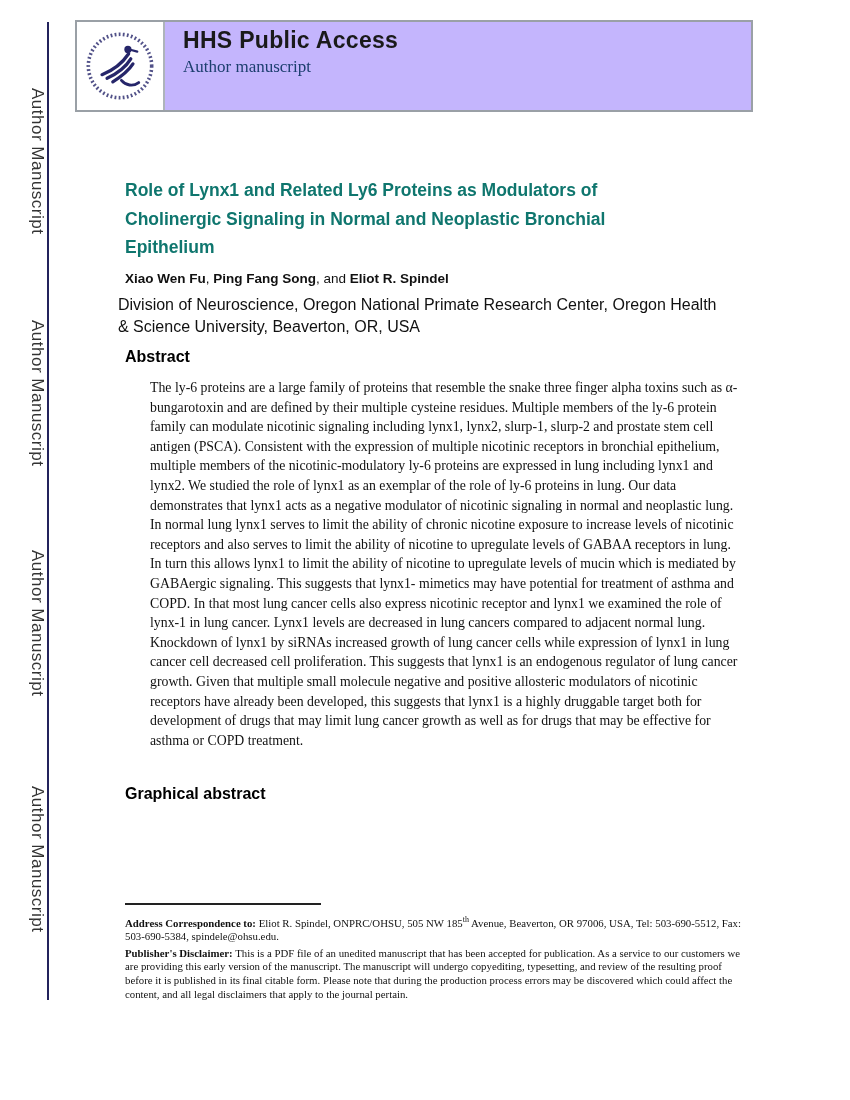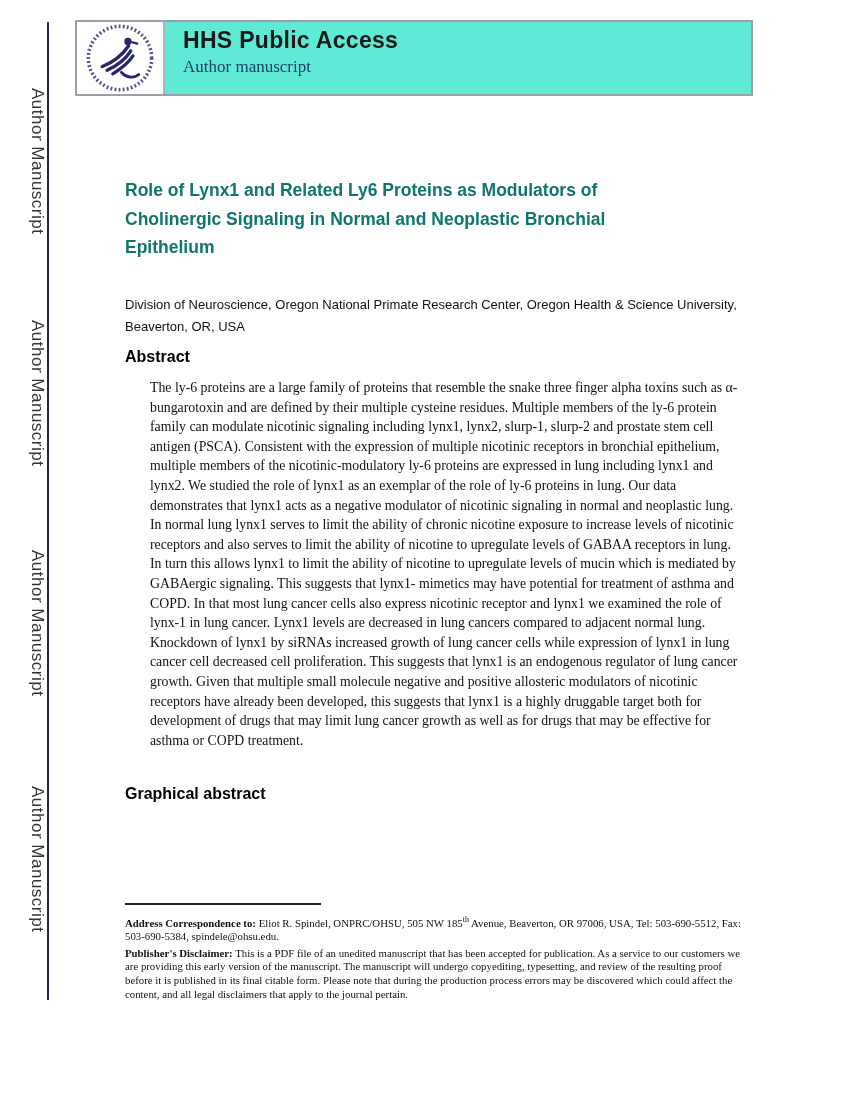--- a/index.html
+++ b/index.html
@@ -6,44 +6,44 @@
   .page{position:relative;width:850px;height:1100px;background:#ffffff;overflow:hidden;
         font-family:"Liberation Serif",serif;color:#111;}
 
   
   .sidebar-line{position:absolute;left:47px;top:22px;width:2px;height:978px;background:#23235c;}
   .sidebar-label{position:absolute;left:21px;width:26px;writing-mode:vertical-rl;
         font-family:"Liberation Sans",sans-serif;font-size:17px;color:#333;
         letter-spacing:0.5px;white-space:nowrap;}
 
   
-  .header{position:absolute;left:75px;top:20px;width:678px;height:76px;box-sizing:border-box;
-        border:2px solid #9aa0a6;background:#5eead4;display:flex;}
+  .header{position:absolute;left:75px;top:20px;width:678px;height:92px;box-sizing:border-box;
+        border:2px solid #9aa0a6;background:#c4b5fd;display:flex;}
   .logo-cell{width:86px;flex:0 0 86px;background:#ffffff;border-right:2px solid #aeb4ba;
         display:flex;align-items:center;justify-content:center;}
   .header-text{padding:5px 0 0 18px;}
   .header-title{font-family:"Liberation Sans",sans-serif;font-weight:bold;font-size:23px;
         color:#1a1a1a;letter-spacing:0.3px;}
   .header-subtitle{font-size:17px;color:#1c3e6e;margin-top:3px;}
   .header-journal{font-size:13.5px;color:#1c3e6e;margin-top:2px;}
   .italic{font-style:italic;}
 
   
   .citation{position:absolute;left:125px;top:110px;font-size:13px;line-height:16px;}
   .citation-line2{margin-left:8px;margin-top:3px;}
 
   
   .article-title{position:absolute;left:125px;top:176px;width:560px;
         font-family:"Liberation Sans",sans-serif;font-weight:bold;font-size:17.5px;
         line-height:28.5px;color:#0f766e;}
   .authors{position:absolute;left:125px;top:271px;
         font-family:"Liberation Sans",sans-serif;font-size:13.5px;}
   .b{font-weight:bold;}
-  .affiliation{position:absolute;left:125px;top:294px;width:612px;
-        font-family:"Liberation Sans",sans-serif;font-size:13px;line-height:21.5px;}
+  .affiliation{position:absolute;left:118px;top:294px;width:612px;
+        font-family:"Liberation Sans",sans-serif;font-size:16px;line-height:21.5px;}
 
   .section-heading{position:absolute;left:125px;font-family:"Liberation Sans",sans-serif;
         font-weight:bold;font-size:16px;color:#000000;}
   .abstract-heading{top:348px;}
   .ga-heading{top:785px;}
   .abstract-text{position:absolute;left:150px;top:378px;width:588px;
         font-size:13.8px;line-height:19.6px;}
 
   
   .footnotes{position:absolute;left:125px;top:903px;width:616px;
@@ -79,20 +79,23 @@
     </div>
     <div class="header-text">
       <div class="header-title">HHS Public Access</div>
       <div class="header-subtitle">Author manuscript</div>
     </div>
   </div>
 
 
   <div class="article-title">Role of Lynx1 and Related Ly6 Proteins as Modulators of Cholinergic Signaling in Normal and Neoplastic Bronchial Epithelium</div>
 
+  <div class="authors">
+    <span class="b">Xiao Wen Fu</span><span>, </span><span class="b">Ping Fang Song</span><span>, and </span><span class="b">Eliot R. Spindel</span>
+  </div>
 
   <div class="affiliation">Division of Neuroscience, Oregon National Primate Research Center, Oregon Health &amp; Science University, Beaverton, OR, USA</div>
 
   <div class="section-heading abstract-heading">Abstract</div>
   <div class="abstract-text">The ly-6 proteins are a large family of proteins that resemble the snake three finger alpha toxins such as α-bungarotoxin and are defined by their multiple cysteine residues. Multiple members of the ly-6 protein family can modulate nicotinic signaling including lynx1, lynx2, slurp-1, slurp-2 and prostate stem cell antigen (PSCA). Consistent with the expression of multiple nicotinic receptors in bronchial epithelium, multiple members of the nicotinic-modulatory ly-6 proteins are expressed in lung including lynx1 and lynx2. We studied the role of lynx1 as an exemplar of the role of ly-6 proteins in lung. Our data demonstrates that lynx1 acts as a negative modulator of nicotinic signaling in normal and neoplastic lung. In normal lung lynx1 serves to limit the ability of chronic nicotine exposure to increase levels of nicotinic receptors and also serves to limit the ability of nicotine to upregulate levels of GABAA receptors in lung. In turn this allows lynx1 to limit the ability of nicotine to upregulate levels of mucin which is mediated by GABAergic signaling. This suggests that lynx1- mimetics may have potential for treatment of asthma and COPD. In that most lung cancer cells also express nicotinic receptor and lynx1 we examined the role of lynx-1 in lung cancer. Lynx1 levels are decreased in lung cancers compared to adjacent normal lung. Knockdown of lynx1 by siRNAs increased growth of lung cancer cells while expression of lynx1 in lung cancer cell decreased cell proliferation. This suggests that lynx1 is an endogenous regulator of lung cancer growth. Given that multiple small molecule negative and positive allosteric modulators of nicotinic receptors have already been developed, this suggests that lynx1 is a highly druggable target both for development of drugs that may limit lung cancer growth as well as for drugs that may be effective for asthma or COPD treatment.</div>
 
   <div class="section-heading ga-heading">Graphical abstract</div>
 
   <div class="footnotes">
     <div class="fn-divider"></div>

